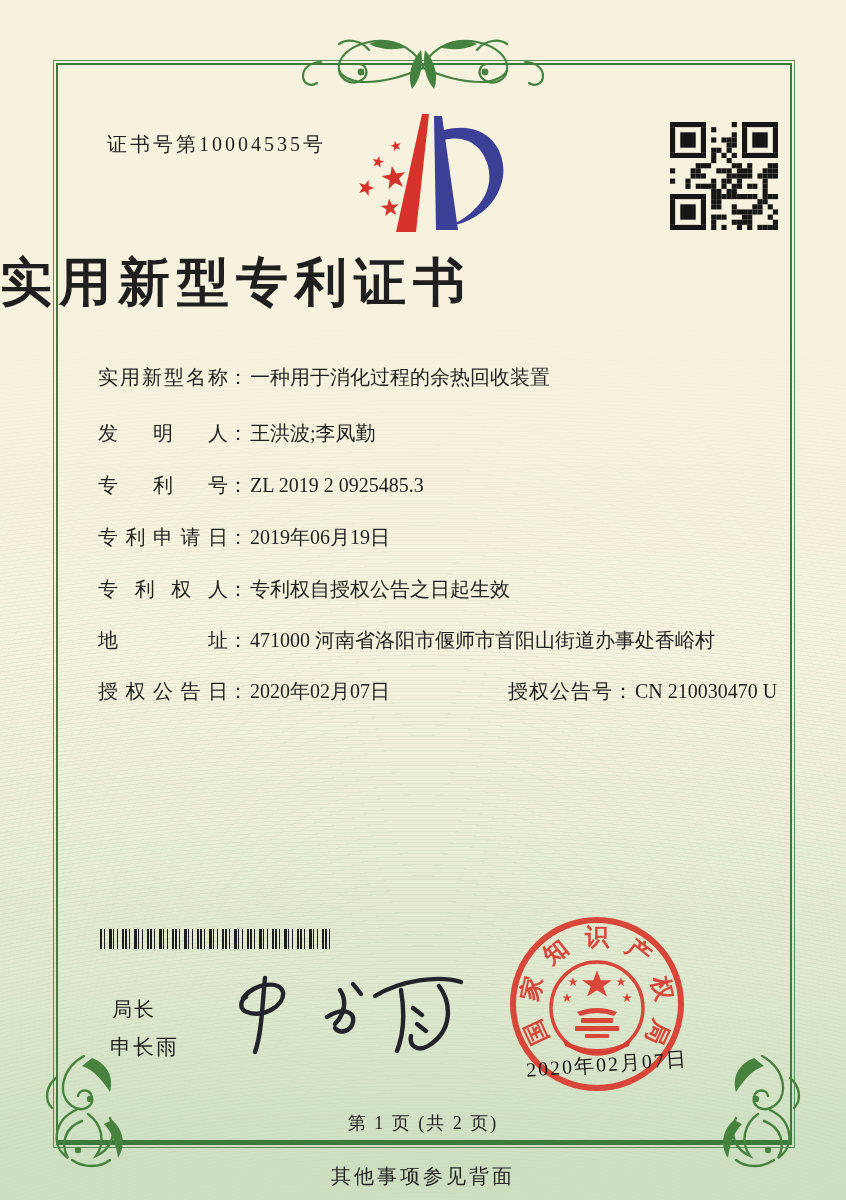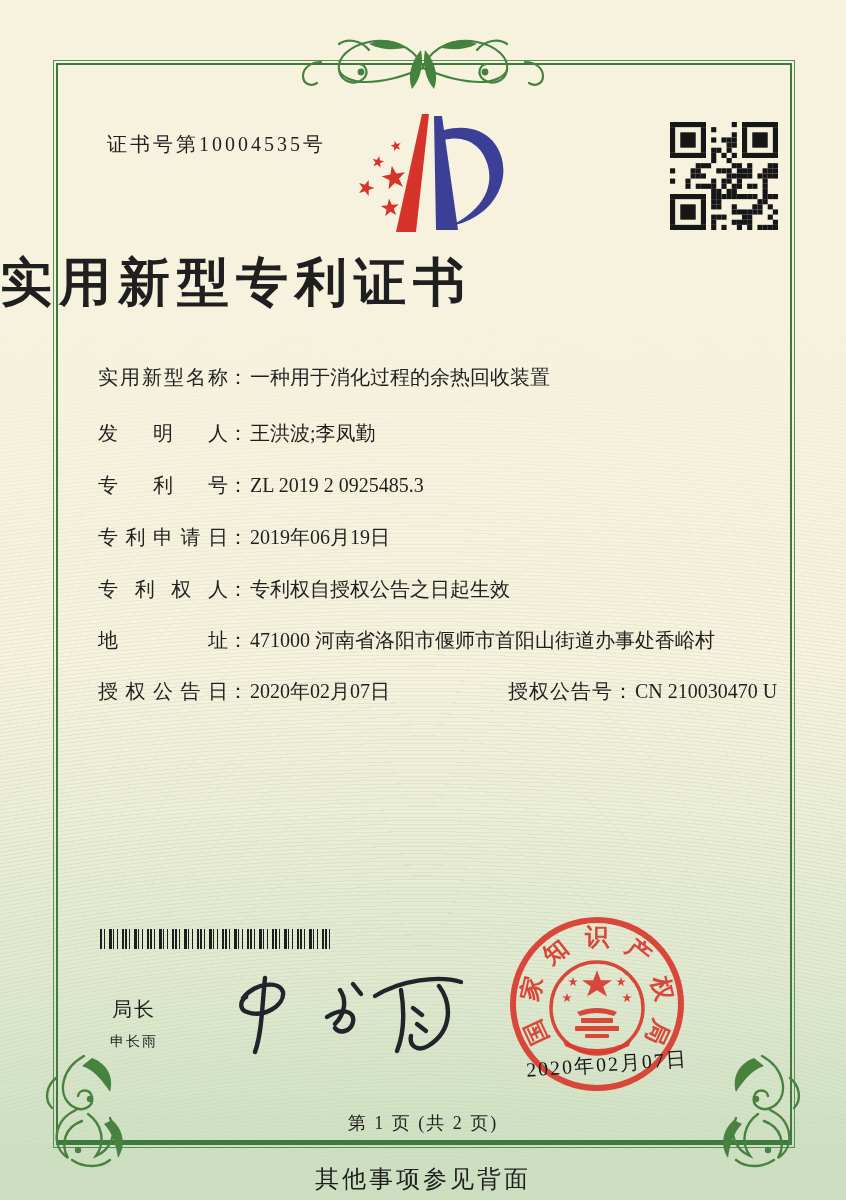--- a/index.html
+++ b/index.html
@@ -39,29 +39,29 @@
     left:100px;top:929px;width:231px;height:20px;
     background:repeating-linear-gradient(90deg,
       #1d1d1d 0 2px, transparent 2px 4px,
       #1d1d1d 4px 5px, transparent 5px 9px,
       #1d1d1d 9px 12px, transparent 12px 13px,
       #1d1d1d 13px 14px, transparent 14px 17px,
       #1d1d1d 17px 18px, transparent 18px 22px,
       #1d1d1d 22px 24px, transparent 24px 25px);
   }
   .signer-title{left:112px;top:996px;font-size:20px;font-family:"Liberation Sans","DejaVu Sans",sans-serif;letter-spacing:2px;}
-  .signer-name{left:110px;top:1033px;font-size:14px;font-family:"Liberation Sans","DejaVu Sans",sans-serif;letter-spacing:2px;}
+  .signer-name{left:110px;top:1033px;font-size:21px;font-family:"Liberation Sans","DejaVu Sans",sans-serif;letter-spacing:2px;}
   .sig-svg{left:235px;top:956px;}
   .seal-svg{left:505px;top:912px;}
   .seal-date{
     left:512px;top:1051px;width:190px;text-align:center;
     font-size:20px;letter-spacing:2px;transform:rotate(-4deg);color:#181818;z-index:3;
   }
   .page-num{left:0;right:0;top:1111px;text-align:center;font-size:18px;letter-spacing:2px;}
-  .back-note{left:0;right:0;top:1163px;text-align:center;font-size:24px;letter-spacing:3px;}
+  .back-note{left:0;right:0;top:1163px;text-align:center;font-size:20px;letter-spacing:3px;}
   .logo-svg{left:352px;top:110px;}
   .qr-svg{left:670px;top:122px;}
   .orn-top{left:293px;top:32px;z-index:2;}
   .orn-corner{z-index:2;}
   .orn-left{left:32px;top:1050px;}
   .orn-right{left:714px;top:1050px;transform:scaleX(-1);}
 </style>
 </head>
 <body>
 

